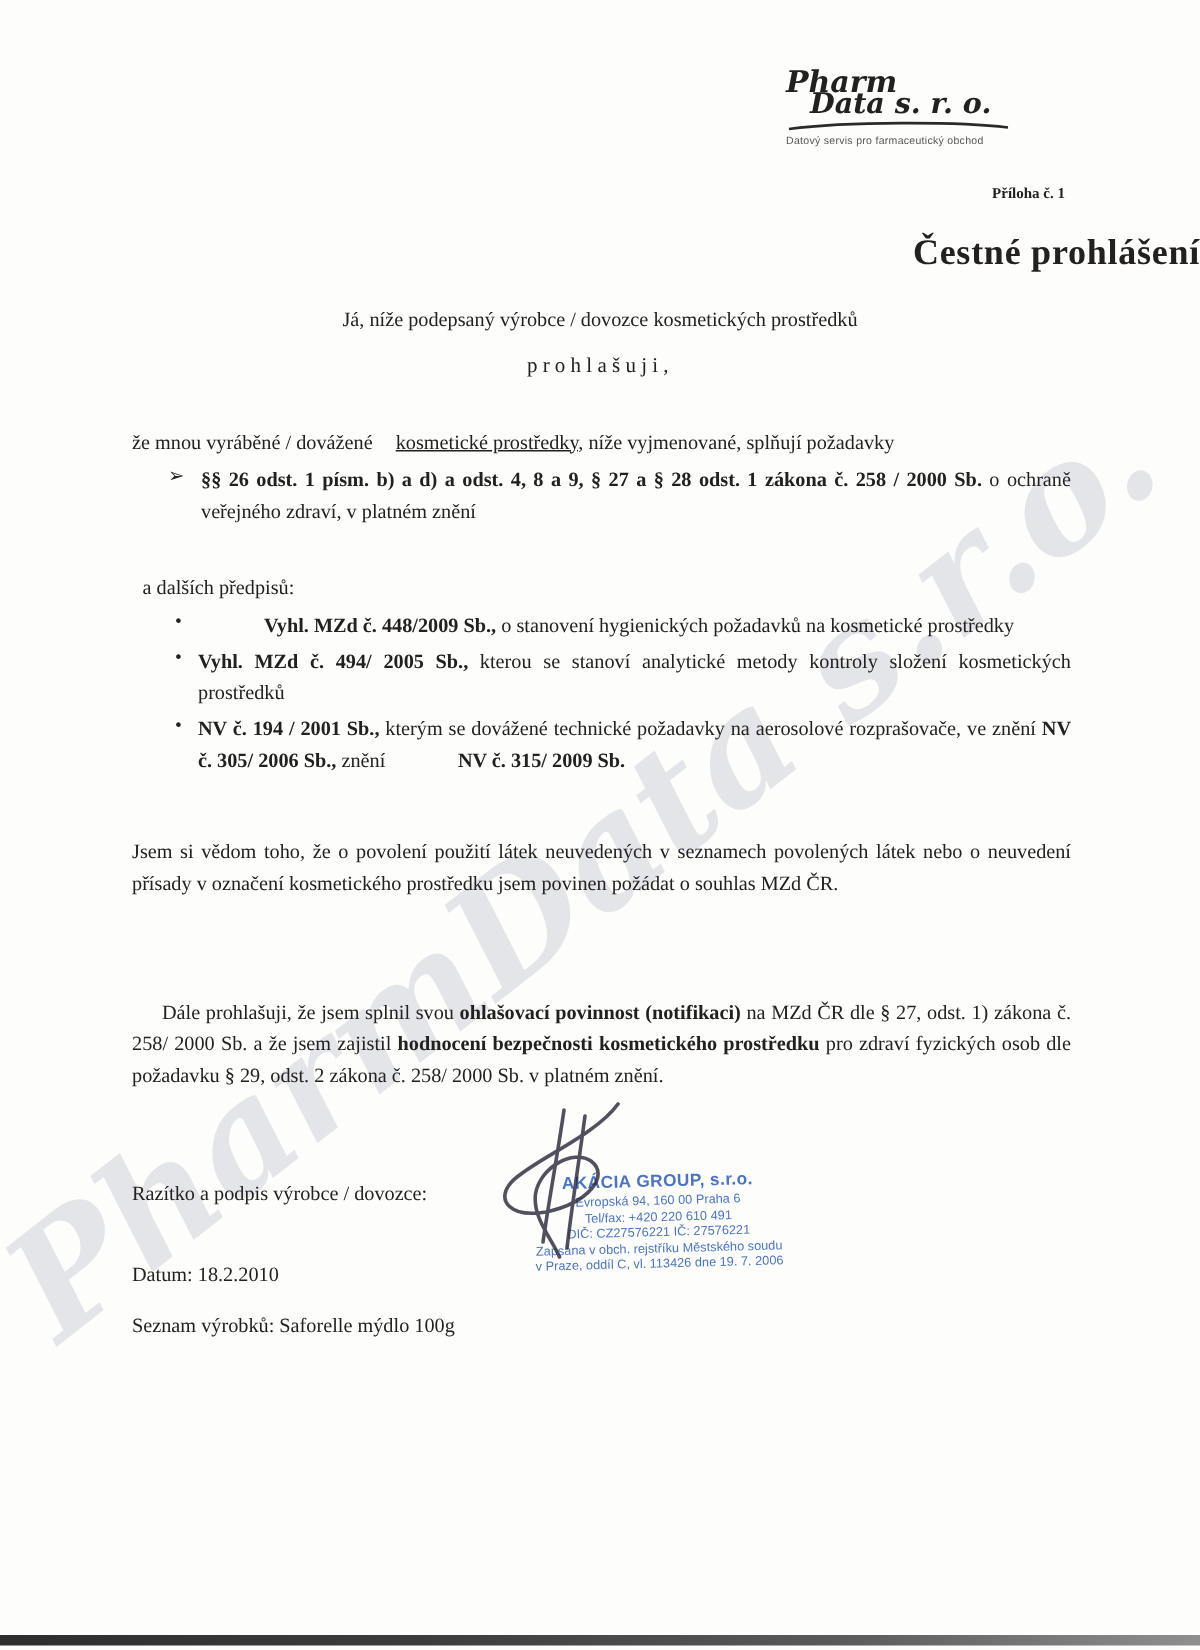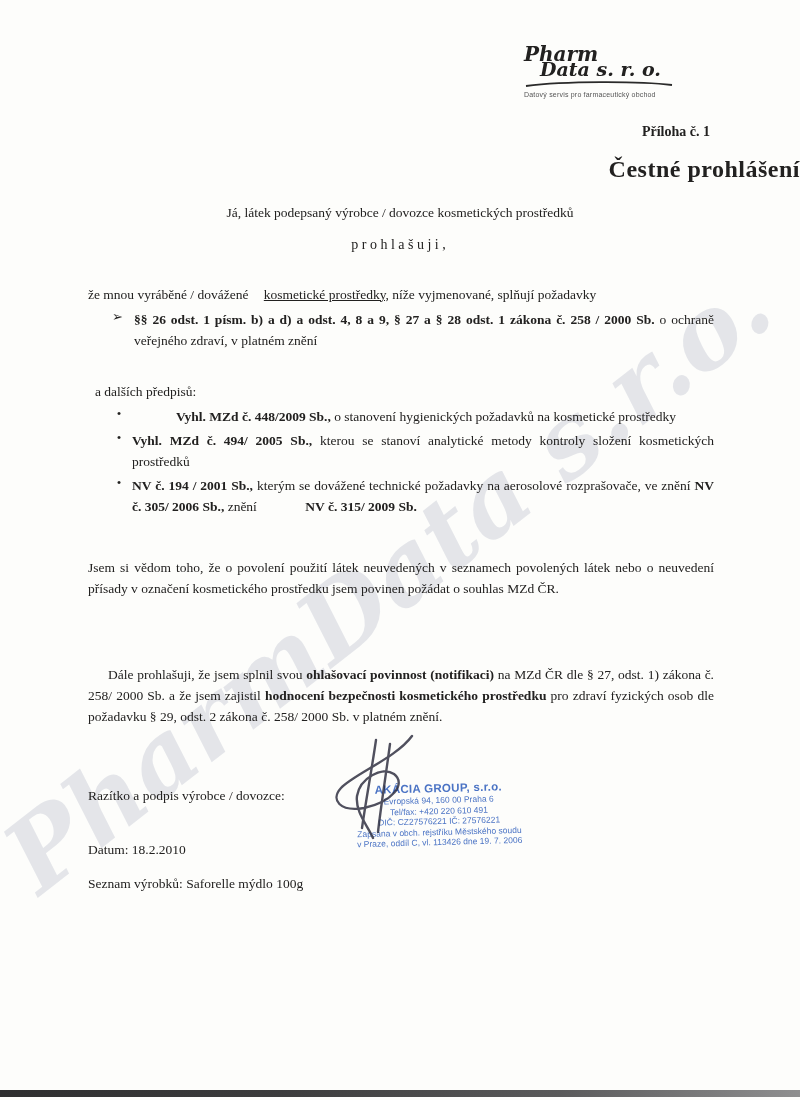--- a/index.html
+++ b/index.html
@@ -31,21 +31,21 @@
     pointer-events:none;
   }
   
   .logo{top:44px;right:96px;width:180px;text-align:left;}
   .logo-script{font-family:"DejaVu Serif", serif;font-style:italic;font-weight:bold;line-height:1;}
   .logo-line1{font-size:20px;display:block;}
   .logo-line2{font-size:19px;display:block;margin-left:16px;margin-top:-4px;}
   .logo-swash{display:block;margin-top:1px;}
   .logo-tagline{font-family:"Liberation Sans", sans-serif;font-size:7px;color:#555;margin-top:3px;letter-spacing:.2px;white-space:nowrap;}
   
-  .attachment{top:124px;right:90px;font-weight:bold;font-size:14px;}
+  .attachment{top:124px;right:90px;font-weight:bold;font-size:10px;}
   .doc-title{top:156px;left:0;width:800px;text-align:right;font-weight:bold;font-size:24px;letter-spacing:.5px;}
   .subtitle{top:205px;left:0;width:800px;text-align:center;font-size:13.5px;}
   .declaration-word{top:237px;left:0;width:797px;text-align:center;font-weight:normal;font-size:14px;}
   
   .body-par{font-size:13.5px;line-height:21px;text-align:justify;}
   .intro-par{top:270px;left:88px;width:626px;}
   .statute-item{top:309px;left:112px;width:602px;display:flex;}
   .statute-marker{width:22px;flex:0 0 22px;font-size:13px;}
   .statute-text{flex:1;}
   .regulations-intro{top:384px;left:95px;font-size:13.5px;}
@@ -89,21 +89,21 @@
       <span class="logo-line2">Data s. r. o.</span>
     </span>
     <svg class="logo-swash" width="150" height="8" viewBox="0 0 150 8">
       <path d="M2,6 C40,1 115,1 148,5" stroke="#2a2a2a" stroke-width="1.8" fill="none"></path>
     </svg>
     <div class="logo-tagline">Datový servis pro farmaceutický obchod</div>
   </div>
 
   <div class="layer attachment">Příloha č. 1</div>
   <div class="layer doc-title">Čestné prohlášení</div>
-  <div class="layer subtitle">Já, látek podepsaný výrobce / dovozce kosmetických prostředků</div>
+  <div class="layer subtitle">Já, níže podepsaný výrobce / dovozce kosmetických prostředků</div>
   <div class="layer declaration-word">p r o h l a š u j i ,</div>
 
   <p class="layer body-par intro-par"><span>že mnou vyráběné / dovážené </span><span style="font-weight: normal; text-decoration: underline; margin-left: 12px;">kosmetické prostředky,</span><span>  níže vyjmenované, splňují požadavky</span></p>
 
   <div class="layer statute-item">
     <span class="statute-marker">➢</span>
     <span class="statute-text body-par"><span style="font-weight: bold;">§§ 26 odst. 1 písm. b) a d) a odst. 4, 8 a 9, § 27 a § 28 odst. 1 </span><span style="font-weight: bold;">zákona č. 258 / 2000 Sb.</span><span> o ochraně veřejného zdraví, v platném znění</span></span>
   </div>
 
   <div class="layer regulations-intro">a dalších předpisů:</div>

